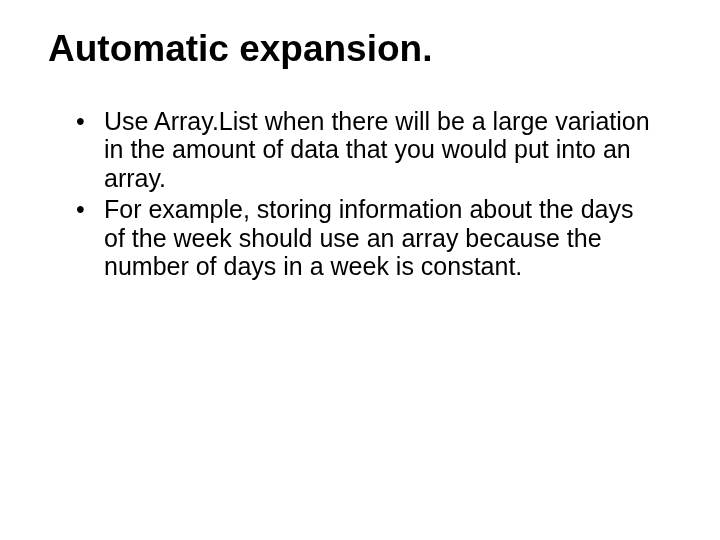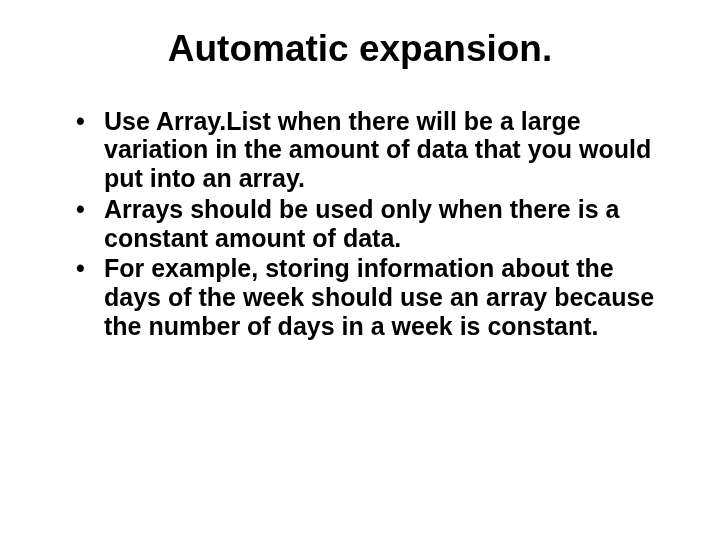--- a/index.html
+++ b/index.html
@@ -11,51 +11,48 @@
     font-family: Arial, Helvetica, sans-serif;
     color: #000000;
   }
   .slide {
     box-sizing: border-box;
     width: 720px;
     height: 540px;
     padding: 28px 48px 40px 48px;
   }
   .title {
-    text-align: center;
     font-weight: bold;
     font-size: 37px;
     margin: 0 0 36px 0;
     line-height: 1.15;
   }
   ul.bullets {
     list-style: none;
     margin: 0;
     padding: 0 12px 0 28px;
   }
   ul.bullets li {
     position: relative;
     padding-left: 28px;
     font-size: 25px;
     line-height: 1.15;
     margin: 0 0 2px 0;
-    font-weight: bold;
   }
   ul.bullets li::before {
     content: "•";
     position: absolute;
     left: 0;
     top: 0;
     font-size: 25px;
     line-height: 1.15;
   }
 </style>
 </head>
 <body>
 
 <div class="slide">
   <h1 class="title">Automatic expansion.</h1>
   <ul class="bullets">
     <li>Use Array.List when there will be a large variation in the amount of data that you would put into an array.</li>
-    <li>Arrays should be used only when there is a constant amount of data.</li>
     <li>For example, storing information about the days of the week should use an array because the number of days in a week is constant.</li>
   </ul>
 </div>
 
 </body></html>

